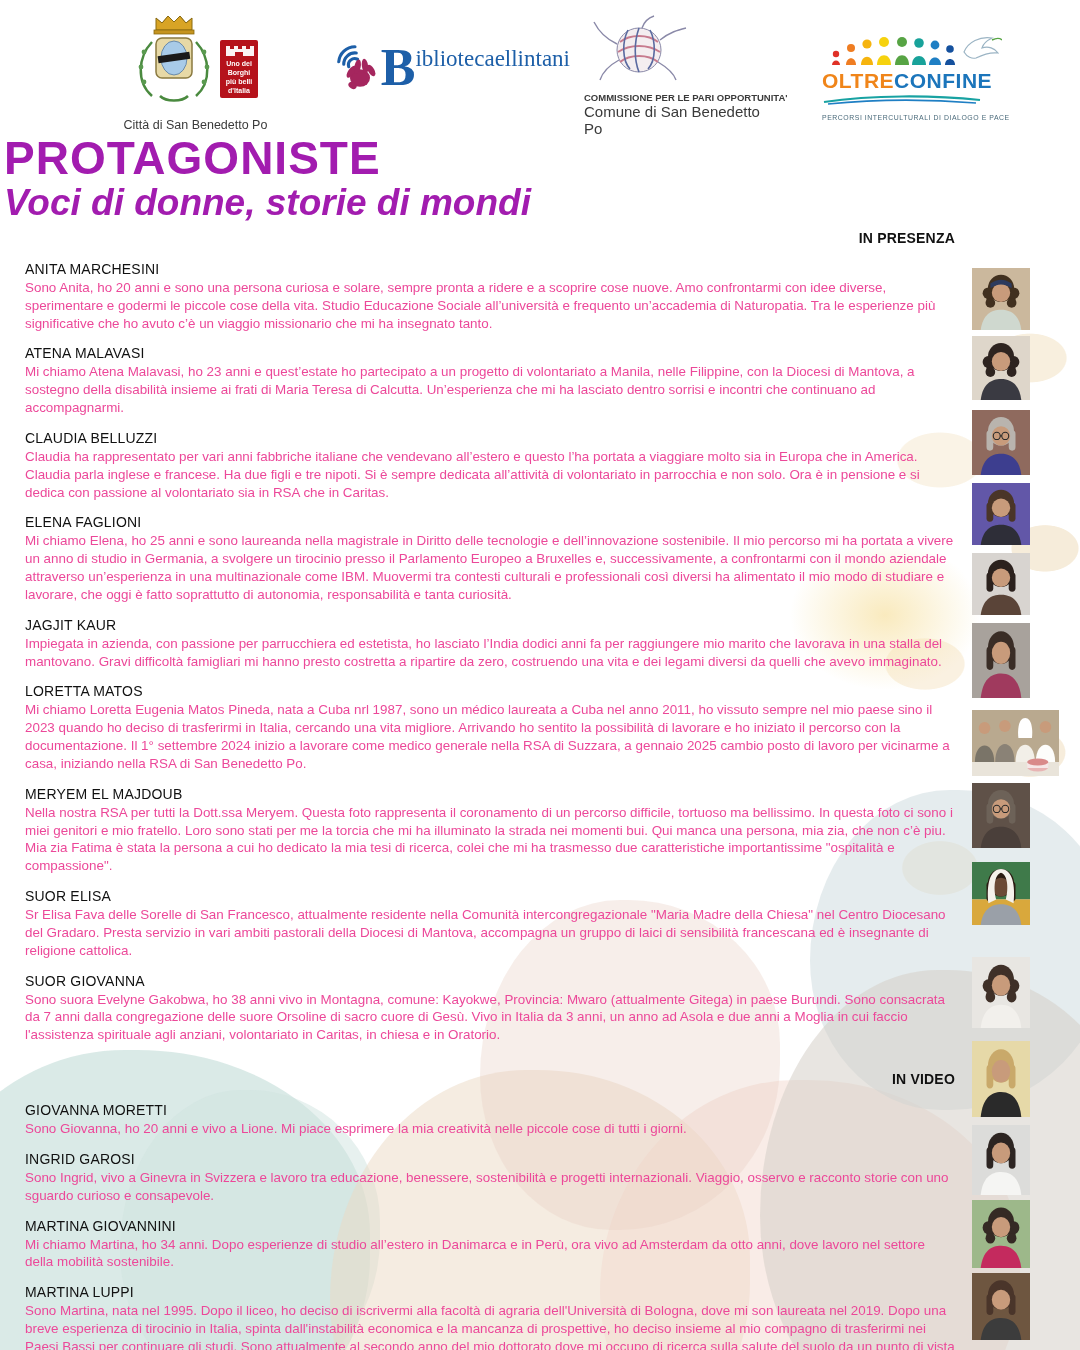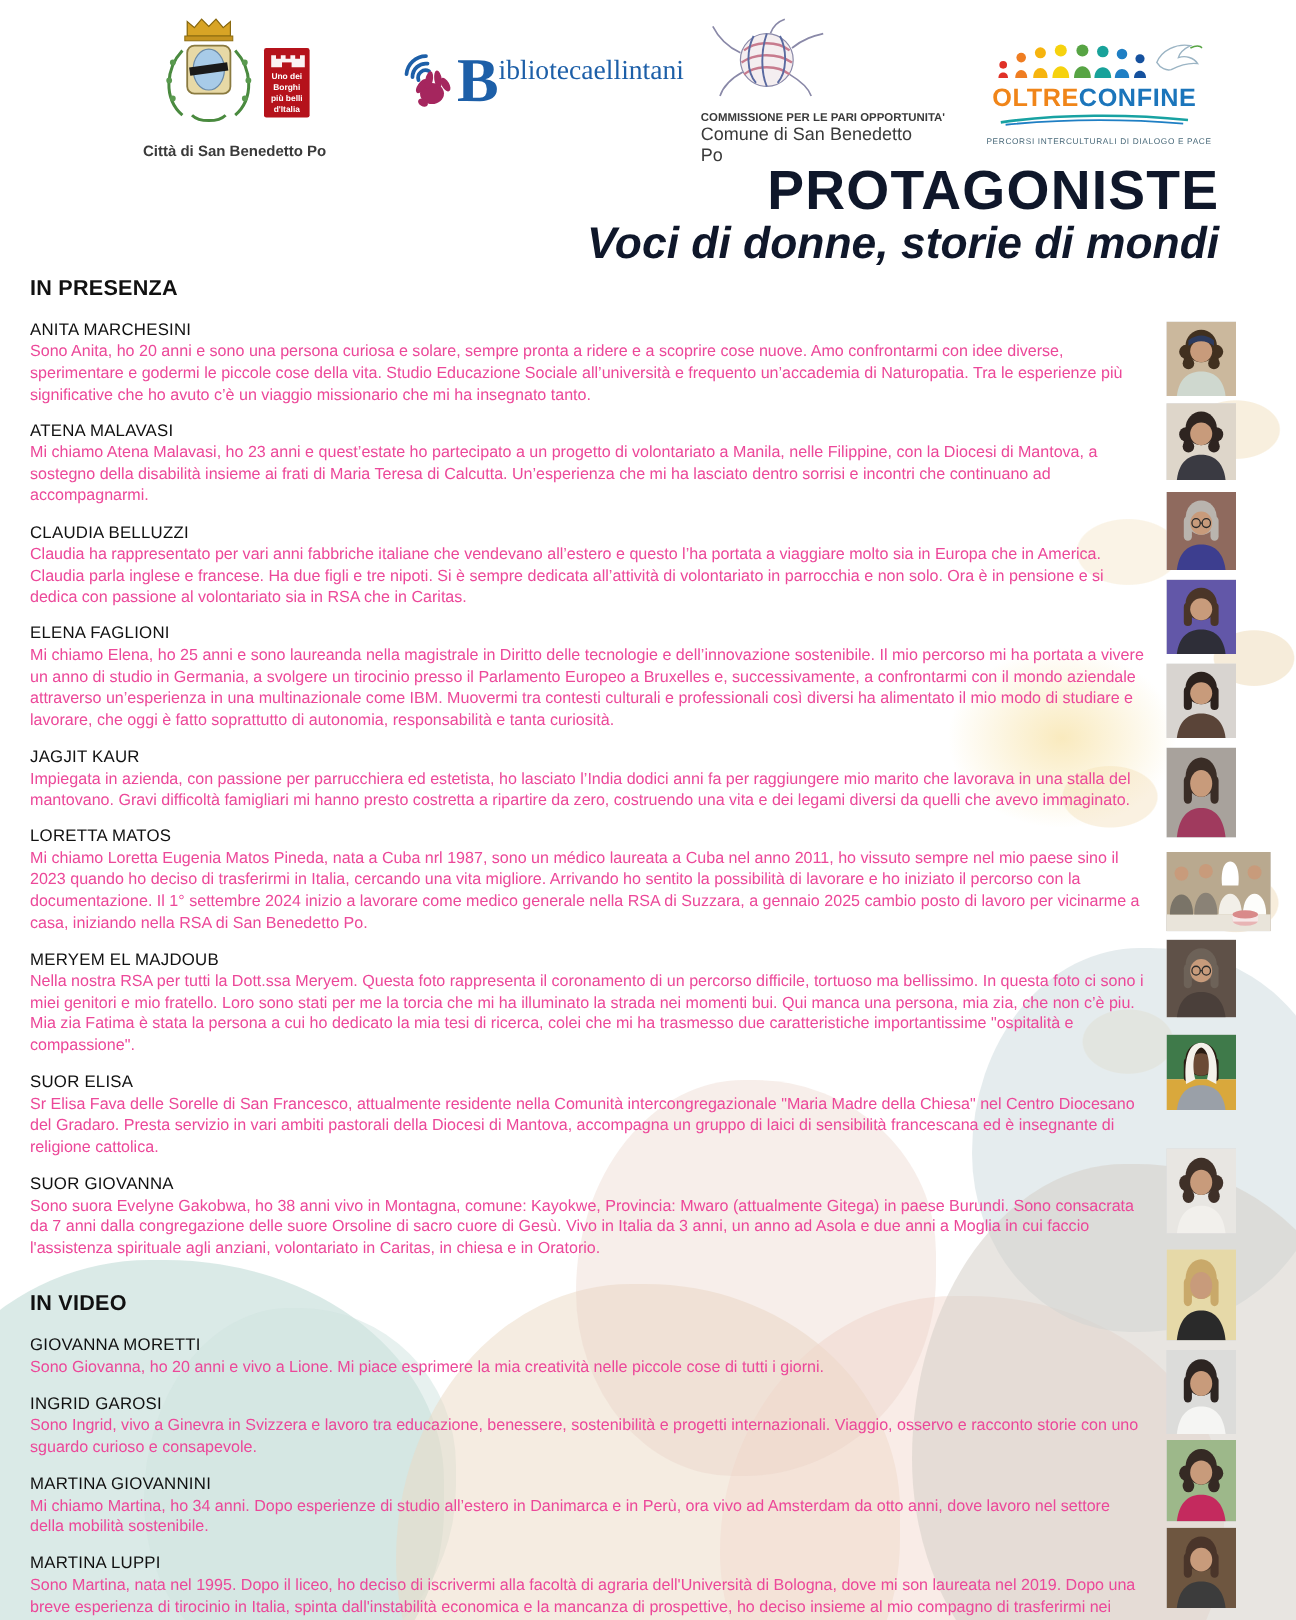--- a/index.html
+++ b/index.html
@@ -23,40 +23,40 @@
   .b-teal2{left:120px;bottom:-40px;width:260px;height:300px;background:#cfe4df;opacity:.5;}
   .b-beige{left:330px;bottom:-150px;width:420px;height:430px;background:#ecd9c3;opacity:.5;}
   .b-pink {left:600px;bottom:-130px;width:420px;height:400px;background:#f4d9d0;opacity:.5;}
   .b-gray {right:-60px;bottom:-80px;width:380px;height:460px;background:#d5d0c9;opacity:.55;}
   .b-blue {right:-30px;bottom:240px;width:300px;height:320px;background:#ccd9de;opacity:.5;}
   .b-rose {left:480px;bottom:120px;width:300px;height:330px;background:#e9cdc4;opacity:.35;}
 
   
   .logo{position:absolute;}
   .logo-comune{left:108px;top:12px;width:175px;text-align:center;}
-  .logo-comune .caption{font-size:12.5px;font-weight:bold;color:#3a3a3a;margin-top:2px;}
+  .logo-comune .caption{font-size:12.5px;font-weight:normal;color:#3a3a3a;margin-top:2px;}
   .logo-biblioteca{left:330px;top:28px;width:240px;display:flex;align-items:center;gap:2px;}
   .bib-text{font-family:"Liberation Serif",serif;color:#1d5fa8;line-height:.9;display:flex;}
   .bib-initial{font-size:52px;font-weight:bold;}
   .bib-lines{display:flex;justify-content:center;font-size:23px;margin-top:4px;}
   .logo-commissione{left:584px;top:14px;width:190px;text-align:left;}
   .comm-line1{font-size:9.5px;font-weight:bold;color:#3a3a3a;margin-top:2px;white-space:nowrap;}
   .comm-line2{font-size:15px;color:#3a3a3a;}
-  .logo-oltreconfine{left:822px;top:32px;width:180px;text-align:center;}
+  .logo-oltreconfine{left:822px;top:32px;width:180px;}
   .oc-word{font-size:21px;font-weight:bold;letter-spacing:.5px;line-height:1;}
   .oc-sub{font-size:6.9px;letter-spacing:.55px;color:#4a6a7a;margin-top:5px;white-space:nowrap;}
 
   
-  .title-block{position:absolute;left:16px;top:134px;width:1000px;text-align:right;color:#0f172a;}
+  .title-block{position:absolute;left:4px;top:134px;width:1000px;text-align:left;color:#a21caf;}
   .main-title{font-size:46px;font-weight:bold;letter-spacing:1px;line-height:1.05;}
   .sub-title{font-size:37px;font-weight:bold;font-style:italic;line-height:1.15;}
 
   
   .content{position:absolute;left:25px;top:230px;width:930px;}
-  .section-heading{font-size:18px;font-weight:bold;color:#111;margin:0 0 15px 0;letter-spacing:.2px;}
+  .section-heading{font-size:14px;font-weight:bold;color:#111;margin:0 0 15px 0;letter-spacing:.2px;text-align:right;}
   .section-heading.second{margin-top:27px;}
   .entry{margin:0 0 13px 0;}
   .entry-name{font-size:14px;font-weight:normal;color:#111;margin:0 0 2px 0;letter-spacing:.2px;}
   .entry-bio{font-size:13.4px;line-height:1.33;color:#ec4899;margin:0;}
 
   
   .photo{position:absolute;left:972px;width:58px;overflow:hidden;background:#ddd;}
   .photo svg{display:block;width:100%;height:100%;}
 </style>
 </head>

